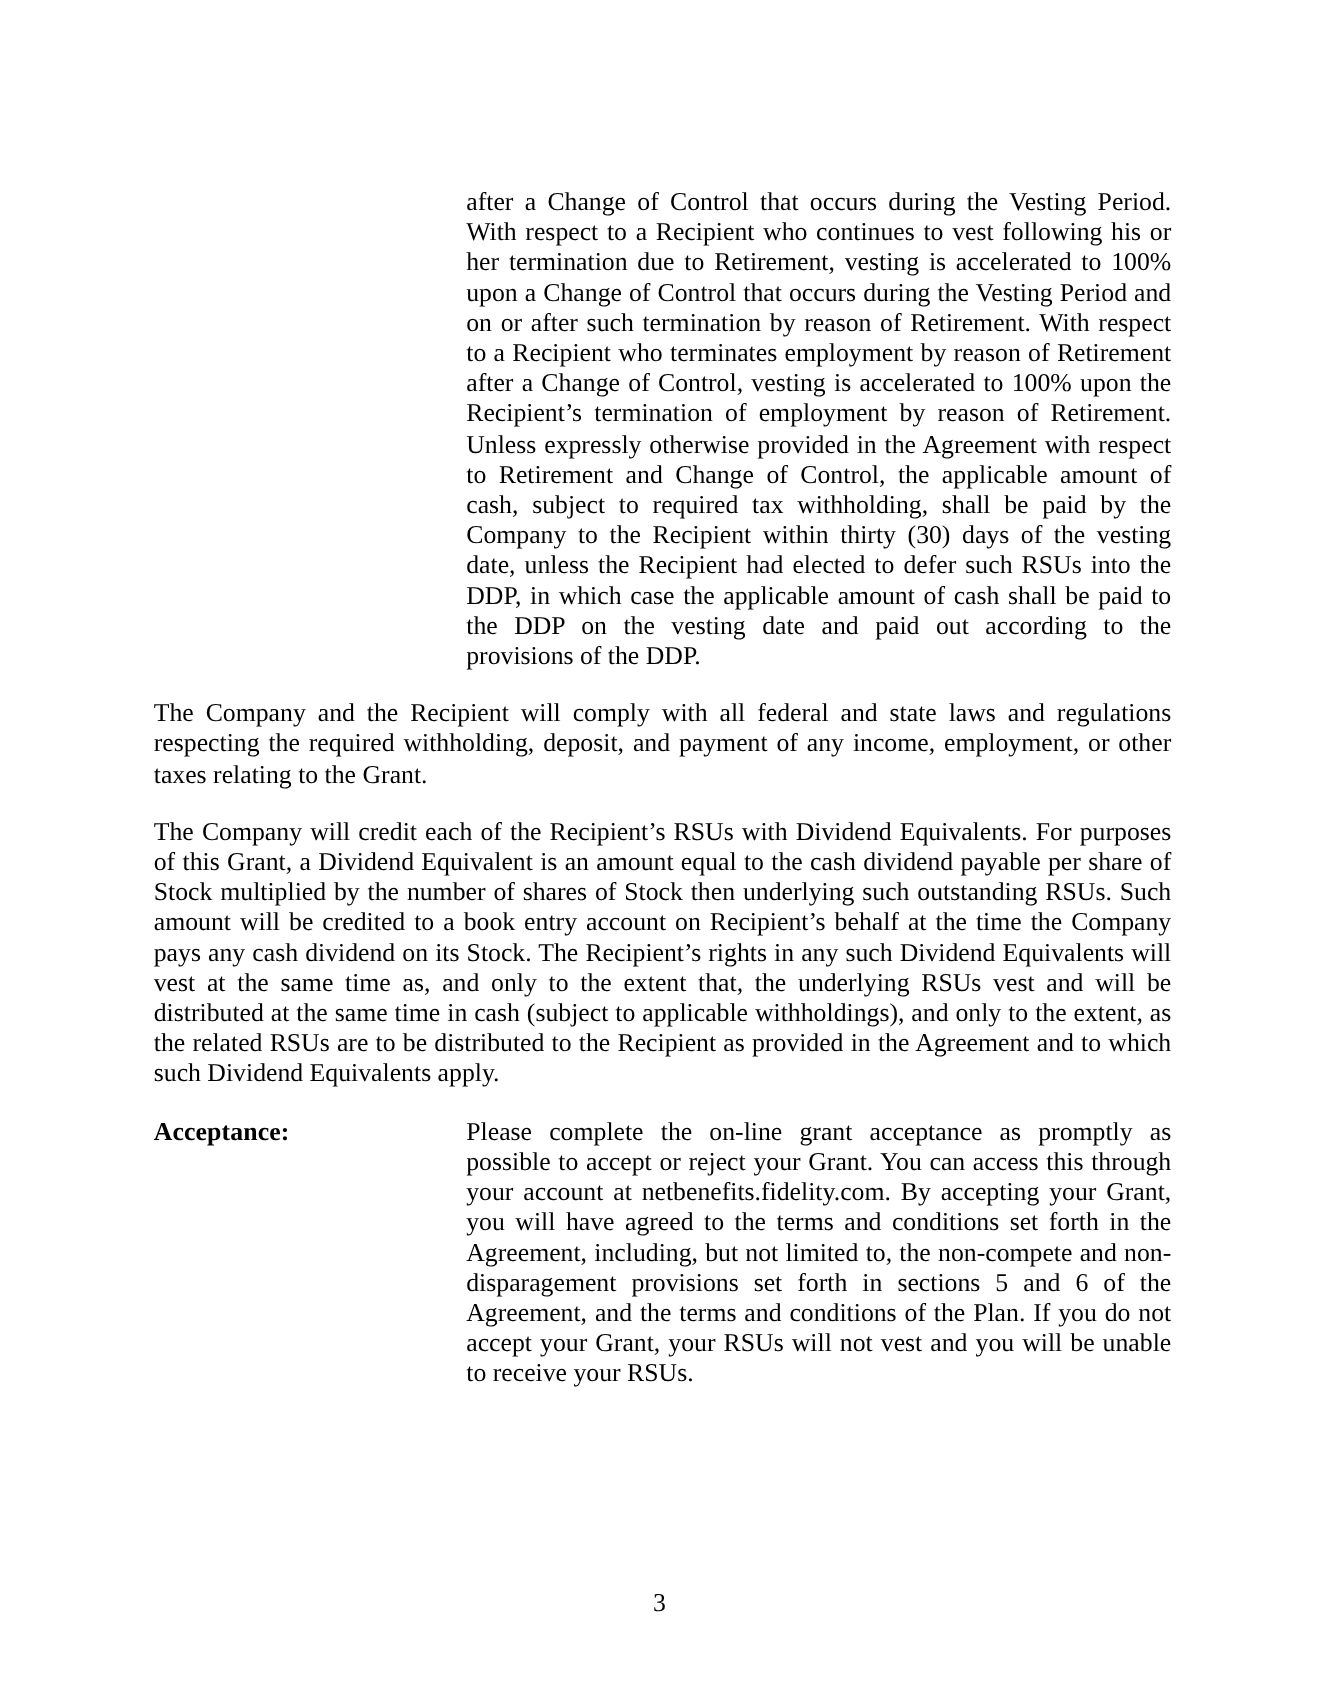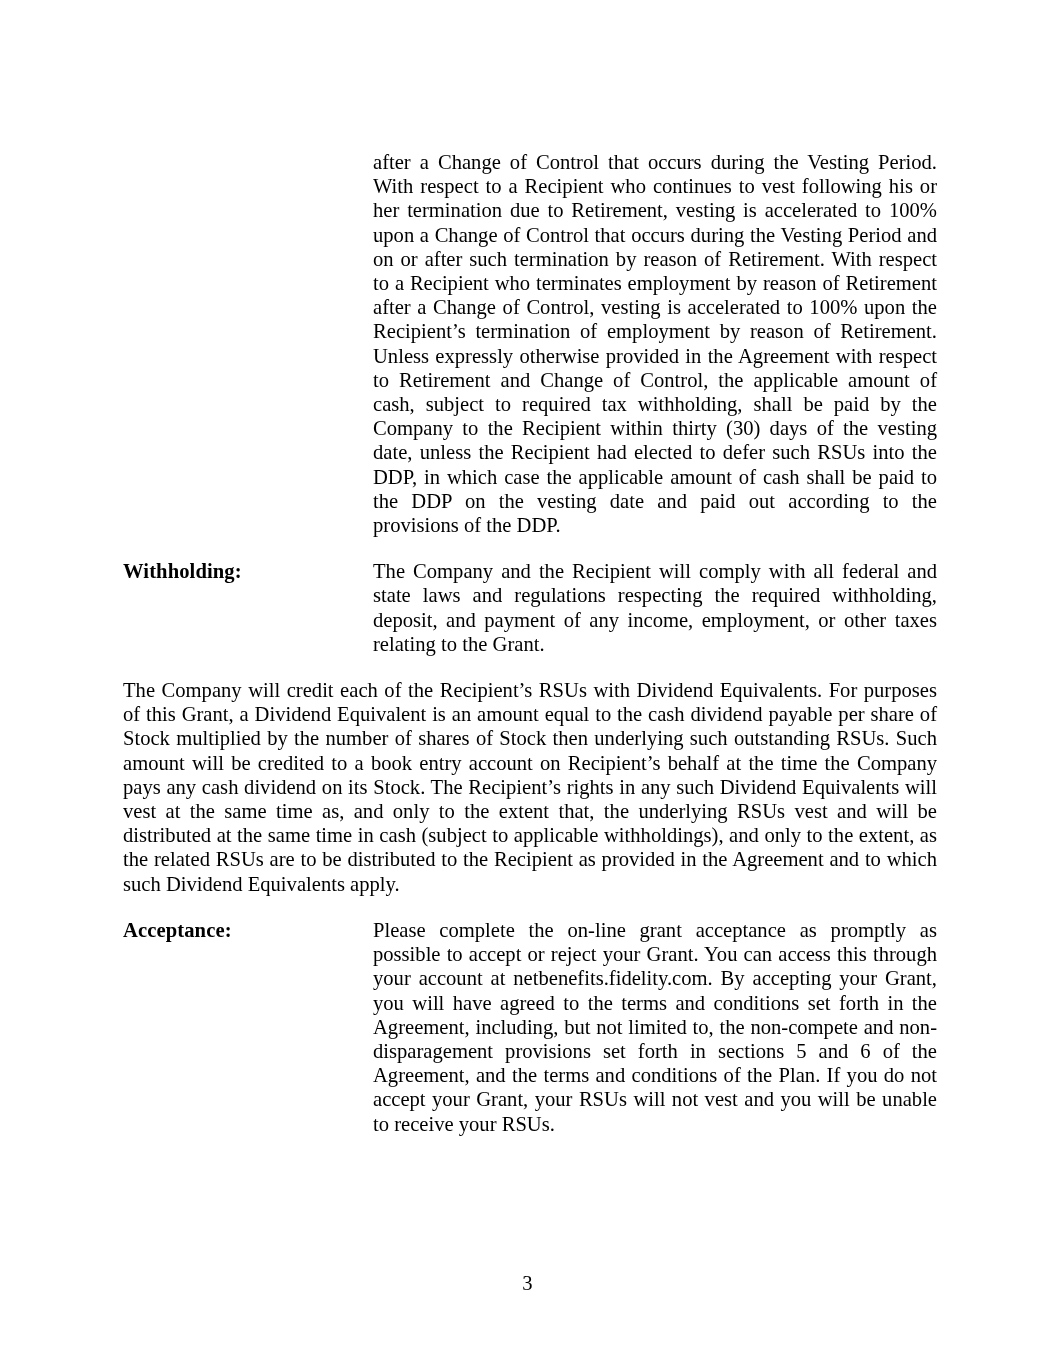--- a/index.html
+++ b/index.html
@@ -63,21 +63,20 @@
 <div class="page">
 
   <main class="content">
 
     <section class="section-row">
       <div class="section-label"></div>
       <div class="section-body">after a Change of Control that occurs during the Vesting Period. With respect to a Recipient who continues to vest following his or her termination due to Retirement, vesting is accelerated to 100% upon a Change of Control that occurs during the Vesting Period and on or after such termination by reason of Retirement. With respect to a Recipient who terminates employment by reason of Retirement after a Change of Control, vesting is accelerated to 100% upon the Recipient’s termination of employment by reason of Retirement. Unless expressly otherwise provided in the Agreement with respect to Retirement and Change of Control, the applicable amount of cash, subject to required tax withholding, shall be paid by the Company to the Recipient within thirty (30) days of the vesting date, unless the Recipient had elected to defer such RSUs into the DDP, in which case the applicable amount of cash shall be paid to the DDP on the vesting date and paid out according to the provisions of the DDP.</div>
     </section>
 
     <section class="section-row">
-      <div class="section-label">Withholding:</div>
       <div class="section-body">The Company and the Recipient will comply with all federal and state laws and regulations respecting the required withholding, deposit, and payment of any income, employment, or other taxes relating to the Grant.</div>
     </section>
 
     <section class="section-row">
       <div class="section-body">The Company will credit each of the Recipient’s RSUs with Dividend Equivalents. For purposes of this Grant, a Dividend Equivalent is an amount equal to the cash dividend payable per share of Stock multiplied by the number of shares of Stock then underlying such outstanding RSUs. Such amount will be credited to a book entry account on Recipient’s behalf at the time the Company pays any cash dividend on its Stock. The Recipient’s rights in any such Dividend Equivalents will vest at the same time as, and only to the extent that, the underlying RSUs vest and will be distributed at the same time in cash (subject to applicable withholdings), and only to the extent, as the related RSUs are to be distributed to the Recipient as provided in the Agreement and to which such Dividend Equivalents apply.</div>
     </section>
 
     <section class="section-row">
       <div class="section-label">Acceptance:</div>
       <div class="section-body">Please complete the on-line grant acceptance as promptly as possible to accept or reject your Grant. You can access this through your account at netbenefits.fidelity.com. By accepting your Grant, you will have agreed to the terms and conditions set forth in the Agreement, including, but not limited to, the non-compete and non-disparagement provisions set forth in sections 5 and 6 of the Agreement, and the terms and conditions of the Plan. If you do not accept your Grant, your RSUs will not vest and you will be unable to receive your RSUs.</div>

